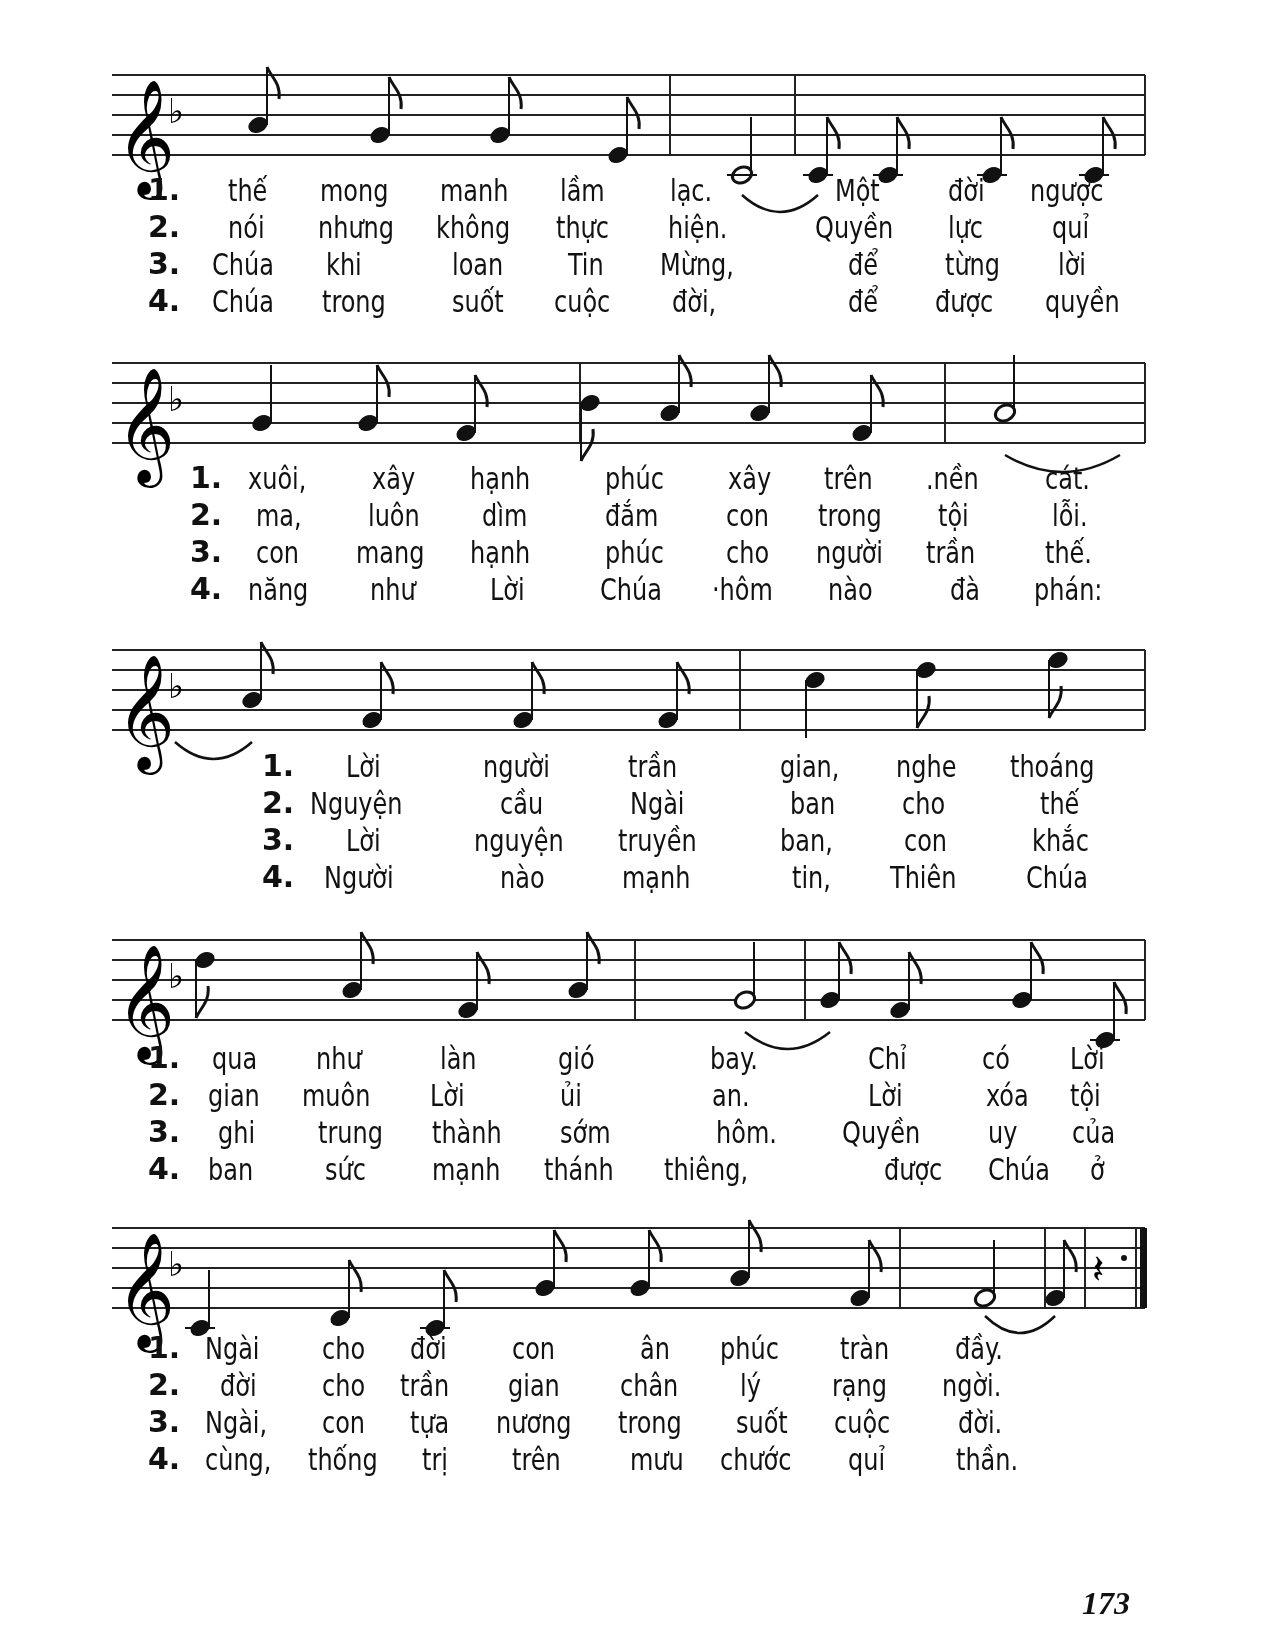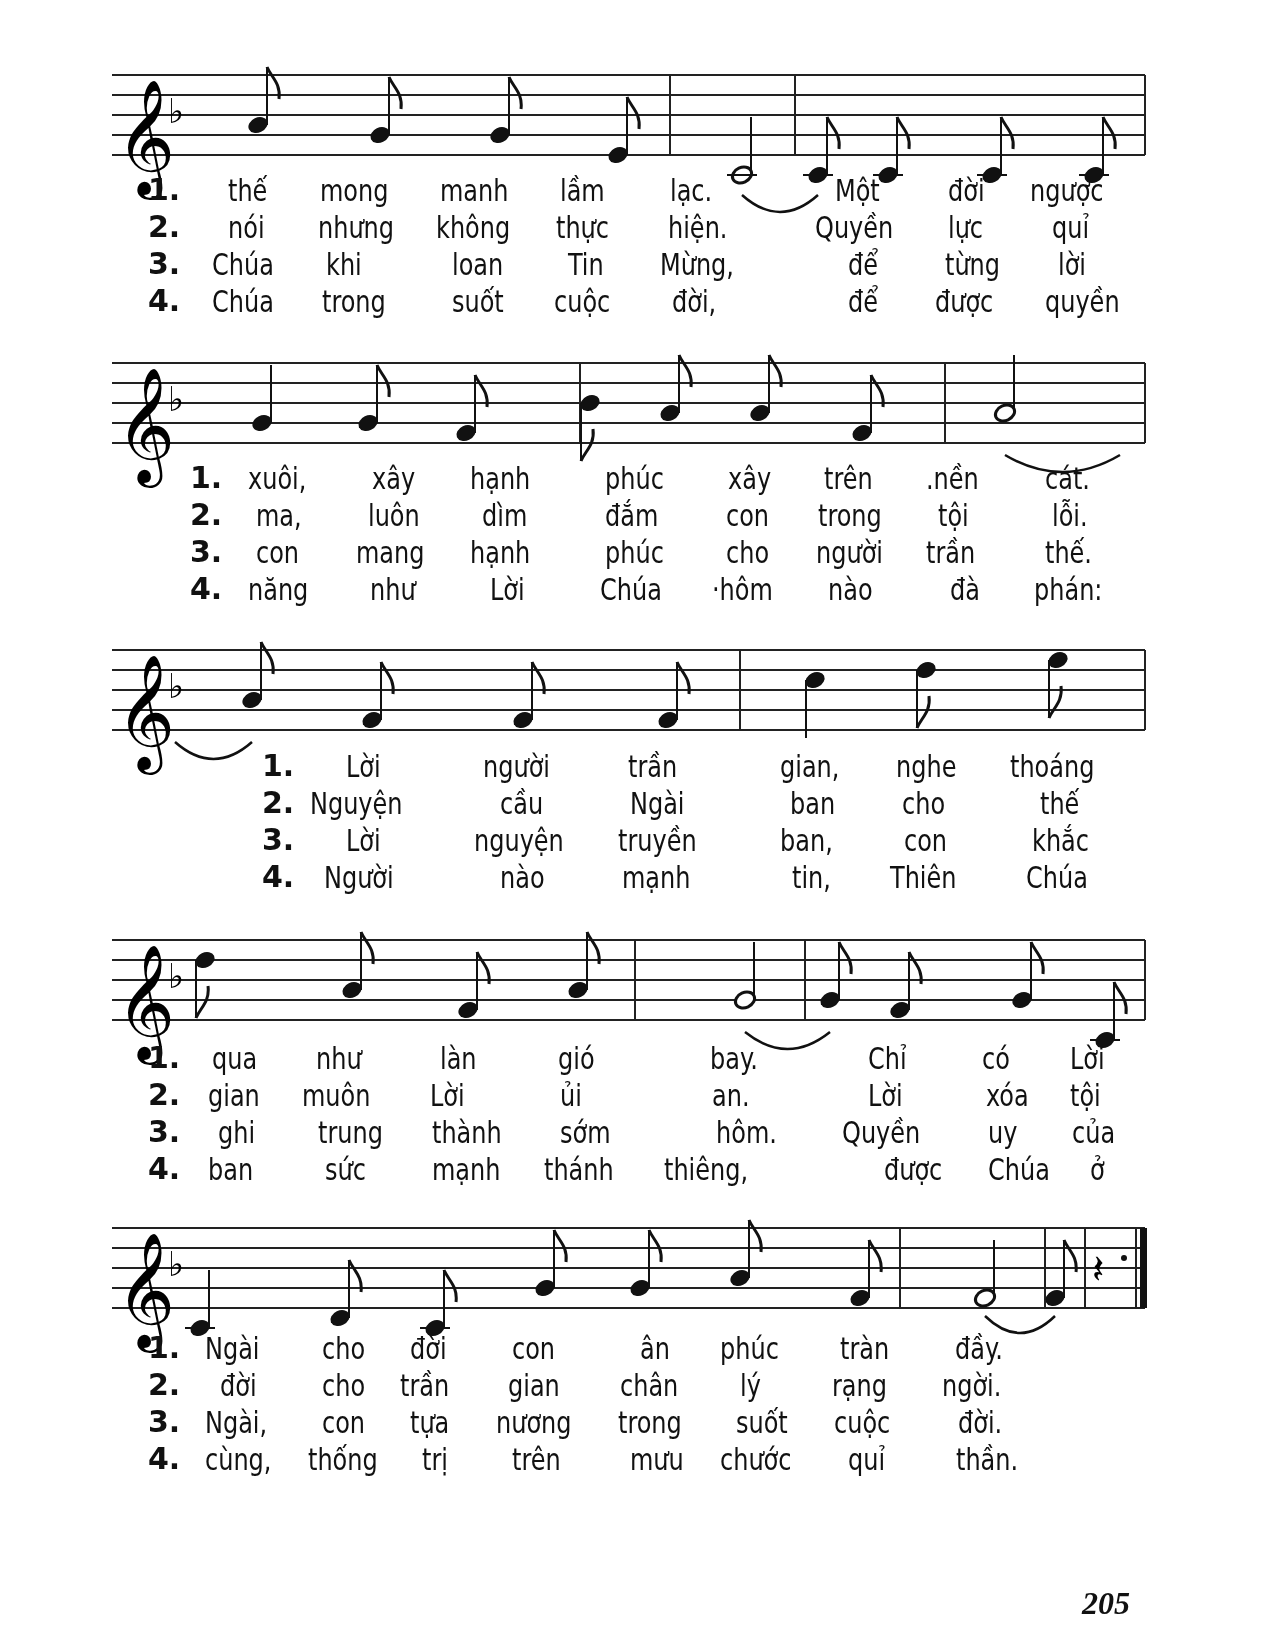--- a/index.html
+++ b/index.html
@@ -510,13 +510,13 @@
         <span class="word" style="left: 308px;">thống</span>
         <span class="word" style="left: 422px;">trị</span>
         <span class="word" style="left: 512px;">trên</span>
         <span class="word" style="left: 630px;">mưu</span>
         <span class="word" style="left: 720px;">chước</span>
         <span class="word" style="left: 848px;">quỉ</span>
         <span class="word" style="left: 956px;">thần.</span>
       </div>
     </div>
   </div>
-<div class="page-number">205</div>
+<div class="page-number">173</div>
 
 </body></html>

